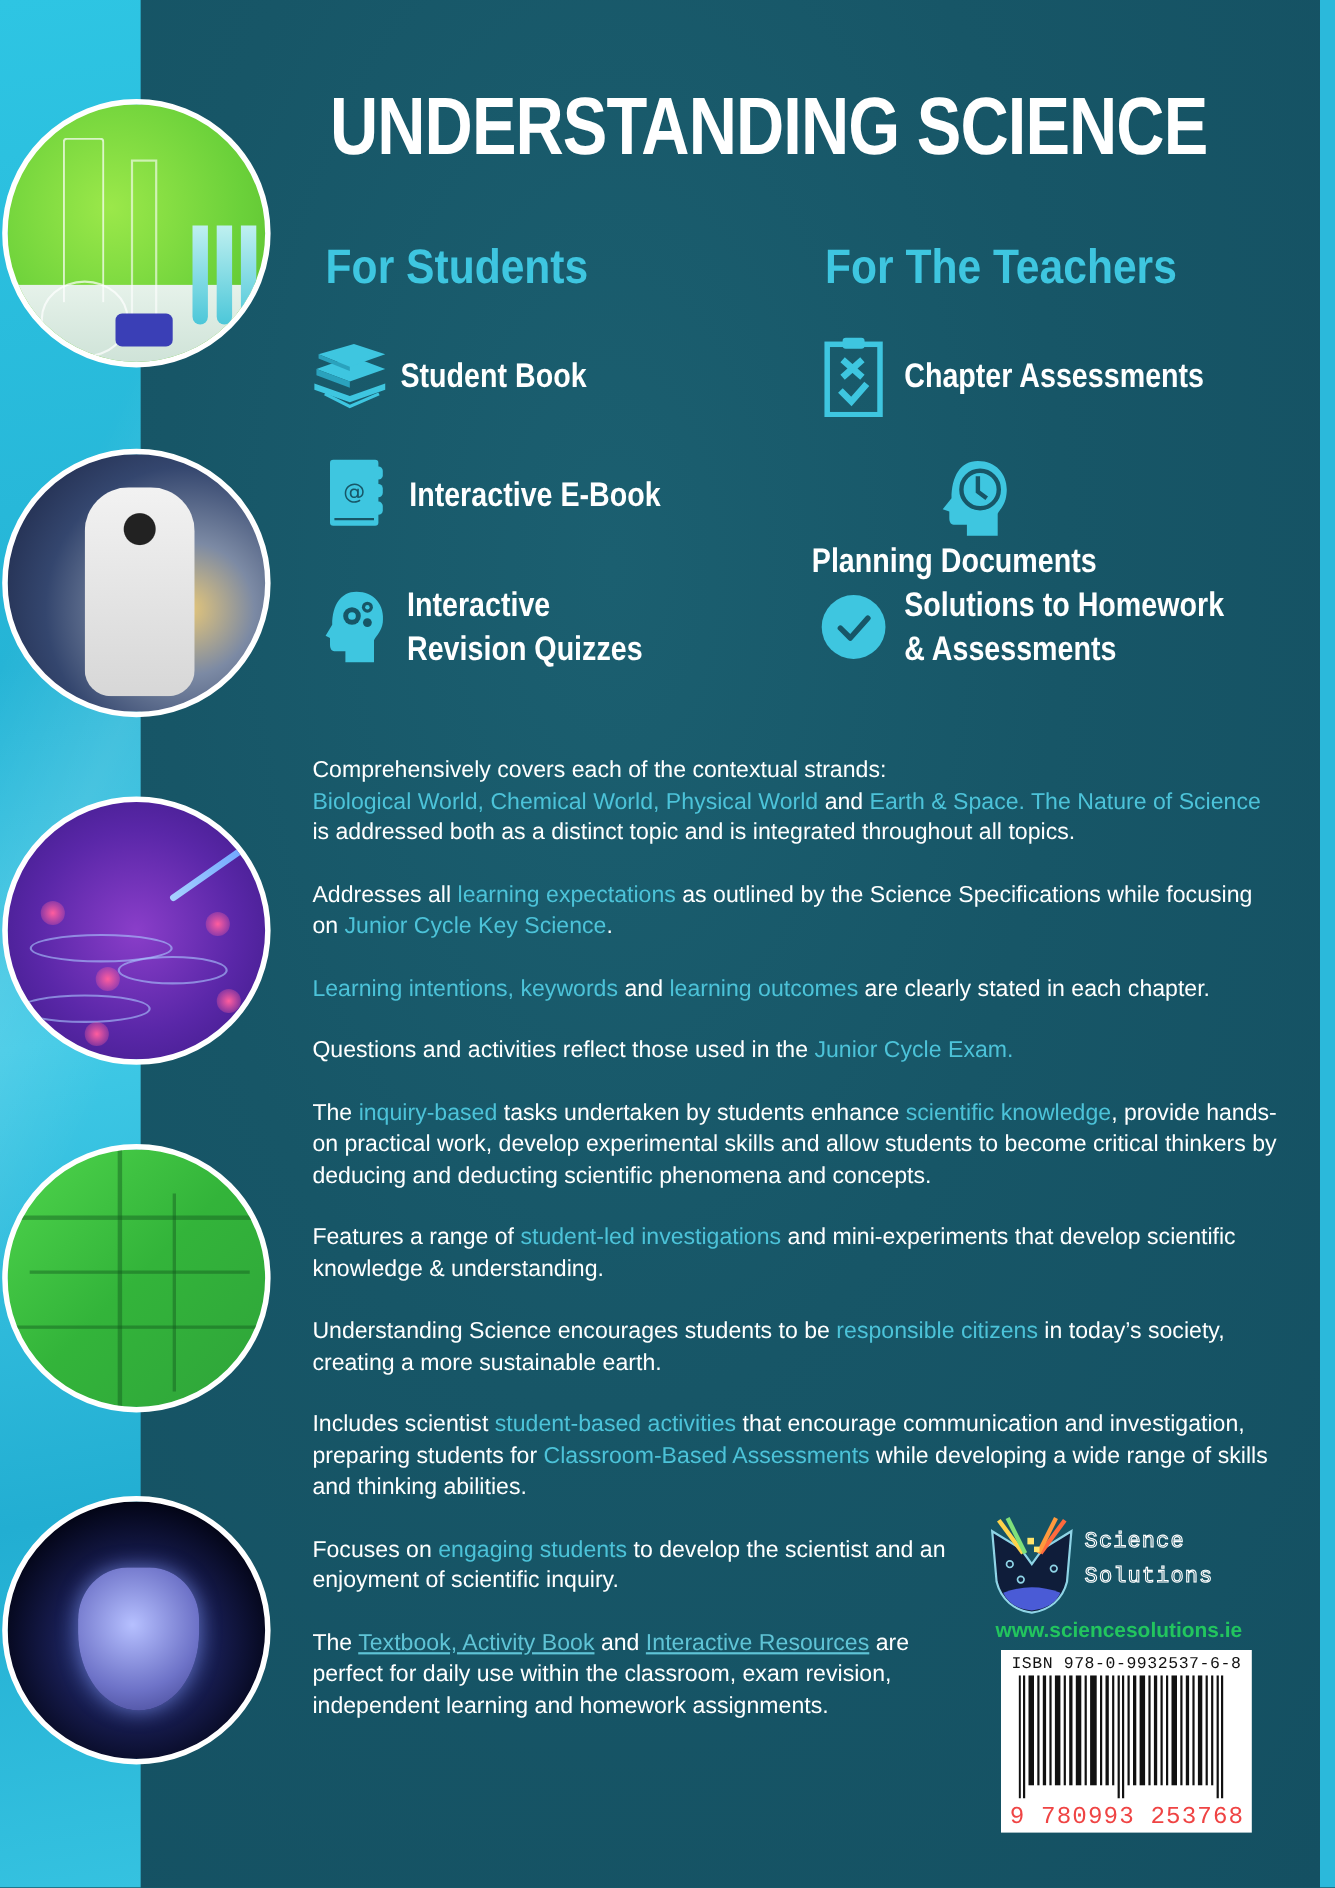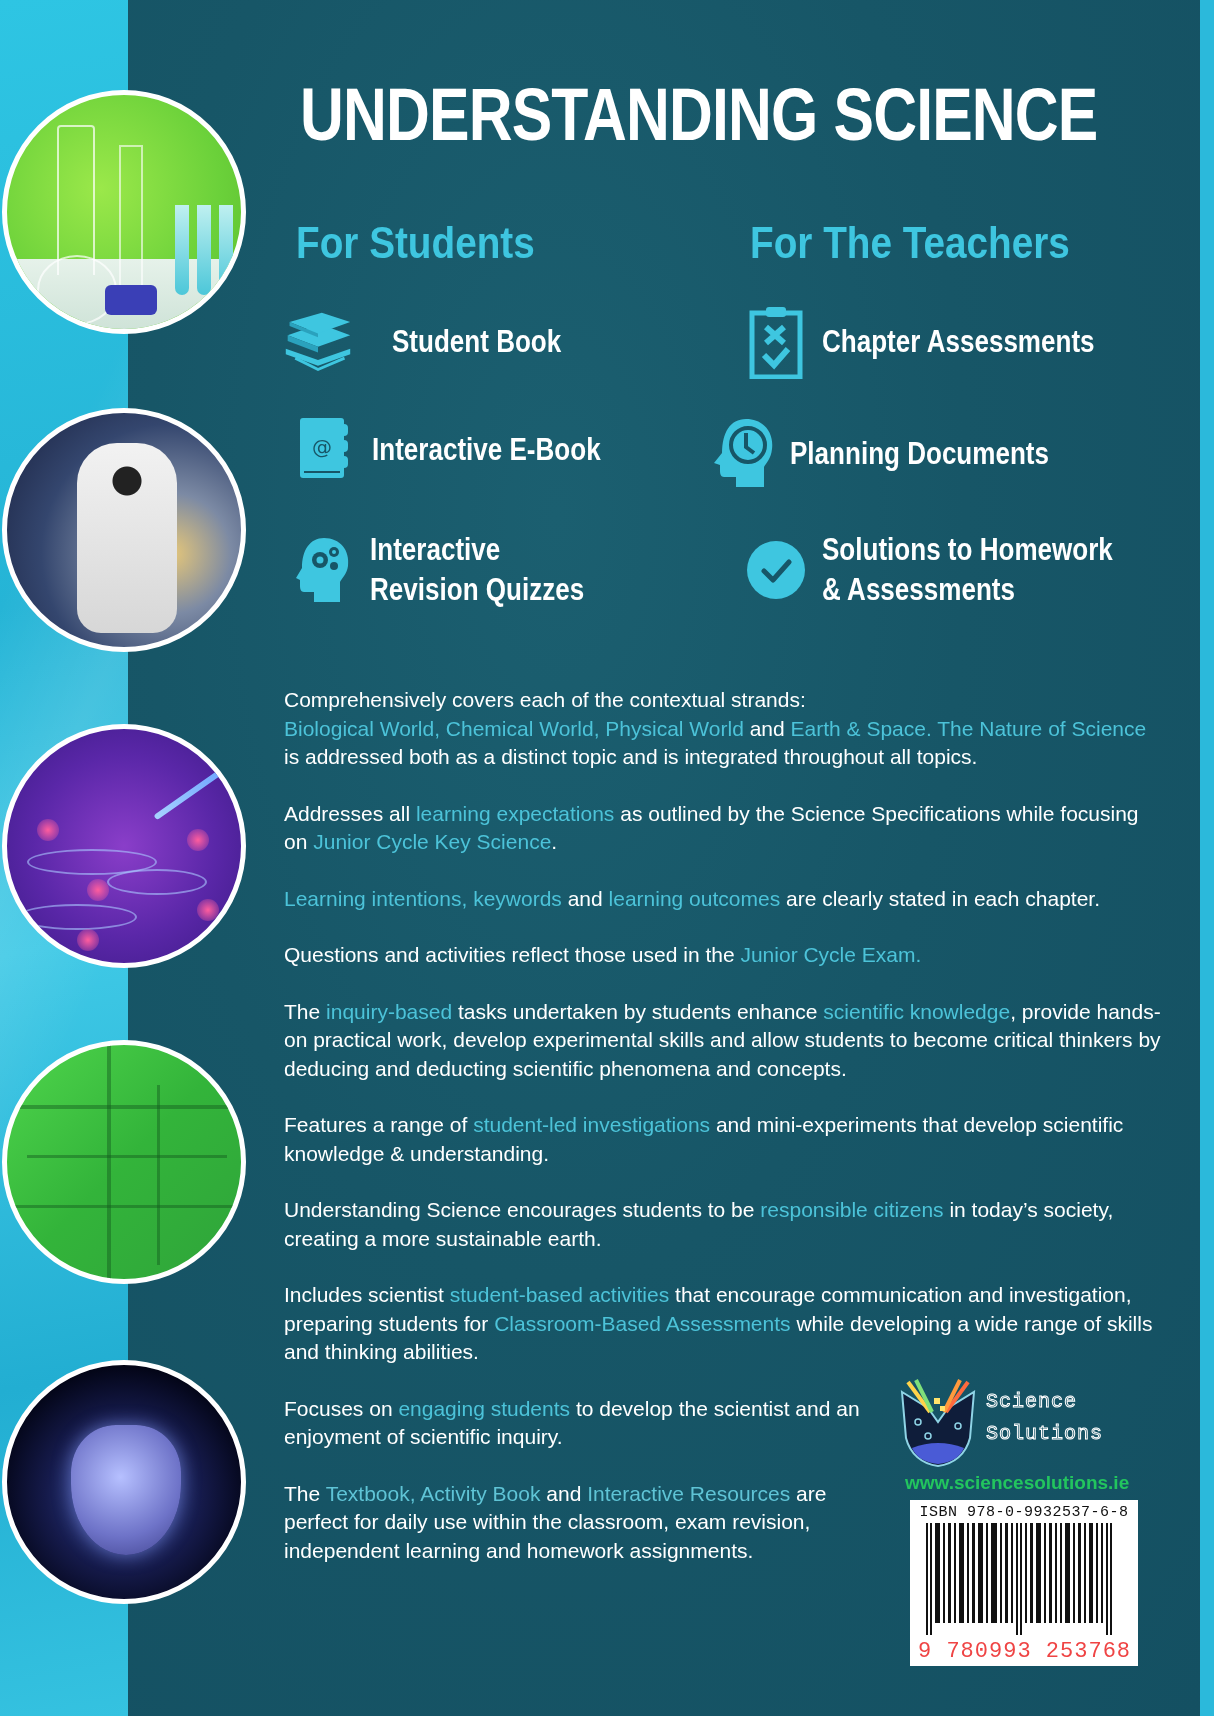--- a/index.html
+++ b/index.html
@@ -69,21 +69,21 @@
       transform: scaleX(0.84); transform-origin: left center; white-space: nowrap;
       margin-left: 10px;
     }
     .body-text {
       position: absolute; left: 284px; width: 880px;
       font-family: "Liberation Sans", sans-serif; color: #ffffff;
       font-size: 21px; line-height: 28.5px;
     }
     .body-text p { margin-bottom: 28px; }
     .hl { color: #4cc3d9; }
-    .hl-soft { color: #5fc4d6; }
+    .hl-soft { color: #5fc4d6; text-decoration: underline; }
 
     .logo { position: absolute; left: 898px; top: 1378px; width: 260px; height: 90px; }
     .logo .shield { position:absolute; left:0; top:0; width:80px; height:90px; }
     .logo .name { position:absolute; left:88px; top:8px; color:#ffffff; font-size:20px; line-height:32px; font-family: Liberation Mono, monospace; -webkit-text-stroke: 1px #ffffff; color: transparent; letter-spacing: 1px; }
     .url { position:absolute; left: 905px; top: 1472px; color:#22c55e; font-weight:700; font-size: 19px; }
     .barcode {
       position: absolute; left: 910px; top: 1500px; width: 228px; height: 166px;
       background: #ffffff; padding: 4px 6px 0 6px;
     }
     .barcode .isbn { font-family: "Liberation Mono", monospace; font-size: 15px; color:#111; text-align:center; letter-spacing: 0.5px; }
@@ -130,21 +130,21 @@
 </div>
 <div class="photo photo-5">
   <div class="heart"></div>
 </div>
 
 <div class="title">UNDERSTANDING SCIENCE</div>
 
 <div class="col-heading" style="left:296px;top:218px;">For Students</div>
 <div class="col-heading" style="left:750px;top:218px;">For The Teachers</div>
 
-<div class="feature" style="left:282px;top:306px;gap:28px;">
+<div class="feature" style="left:282px;top:306px;">
   <span class="icon">
     <svg width="76" height="66" viewBox="0 0 76 66">
       <path d="M4 40 L38 52 L72 40 L72 46 L38 58 L4 46 Z" fill="#3ec6e0"></path>
       <path d="M6 26 L40 14 L72 26 L38 38 Z" fill="#3ec6e0"></path>
       <path d="M6 26 L38 38 L38 44 L6 32 Z" fill="#2aa2bd"></path>
       <path d="M8 12 L42 2 L72 12 L38 24 Z" fill="#3ec6e0"></path>
       <path d="M8 12 L38 24 L38 28 L8 16 Z" fill="#2aa2bd"></path>
       <path d="M14 50 L38 62 L66 50" stroke="#3ec6e0" stroke-width="3" fill="none"></path>
     </svg>
   </span>
@@ -187,21 +187,21 @@
     <svg width="56" height="74" viewBox="0 0 56 74">
       <rect x="4" y="8" width="48" height="64" fill="none" stroke="#3ec6e0" stroke-width="5"></rect>
       <rect x="18" y="2" width="20" height="10" rx="3" fill="#3ec6e0"></rect>
       <path d="M18 22 L36 38 M36 22 L18 38" stroke="#3ec6e0" stroke-width="6"></path>
       <path d="M16 50 L26 60 L40 44" stroke="#3ec6e0" stroke-width="6" fill="none"></path>
     </svg>
   </span>
   <span class="label">Chapter Assessments</span>
 </div>
 
-<div class="feature" style="left:708px;top:418px;">
+<div class="feature" style="left:728px;top:418px;flex-direction:column;">
   <span class="icon">
     <svg width="64" height="74" viewBox="0 0 64 74">
       <path d="M34 2 C52 2 62 16 60 32 C59 42 54 46 52 50 L52 70 L24 70 L24 60 L12 60 C9 60 8 57 8 54 L8 48 L2 46 L10 36 C10 16 18 2 34 2 Z" fill="#3ec6e0"></path>
       <circle cx="36" cy="28" r="17" fill="none" stroke="#175667" stroke-width="4"></circle>
       <path d="M34 16 L34 30 L42 36" stroke="#175667" stroke-width="4" fill="none"></path>
     </svg>
   </span>
   <span class="label">Planning Documents</span>
 </div>
 

